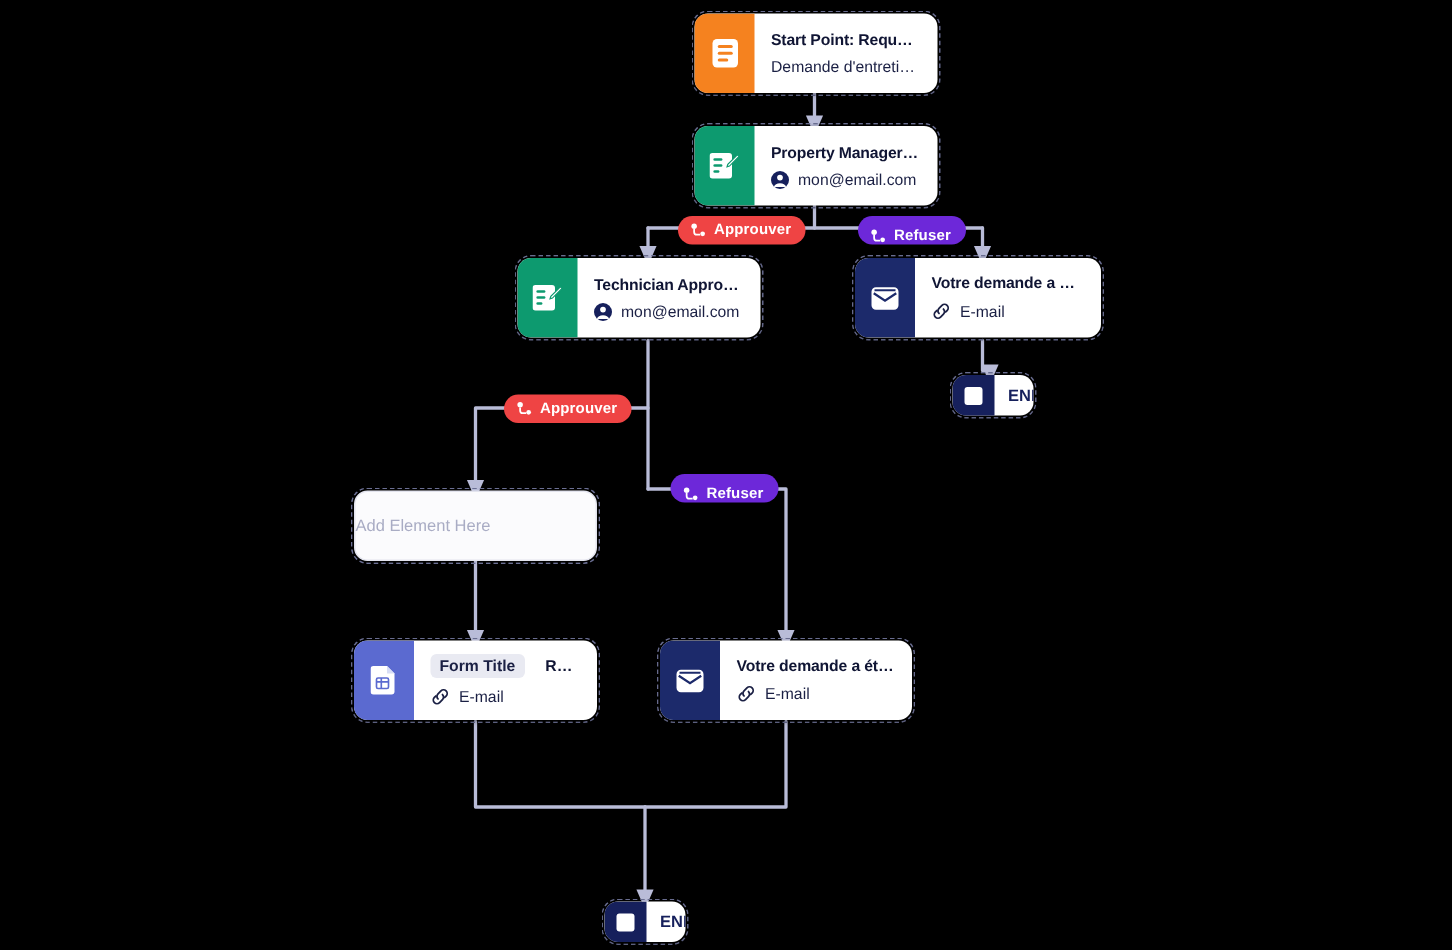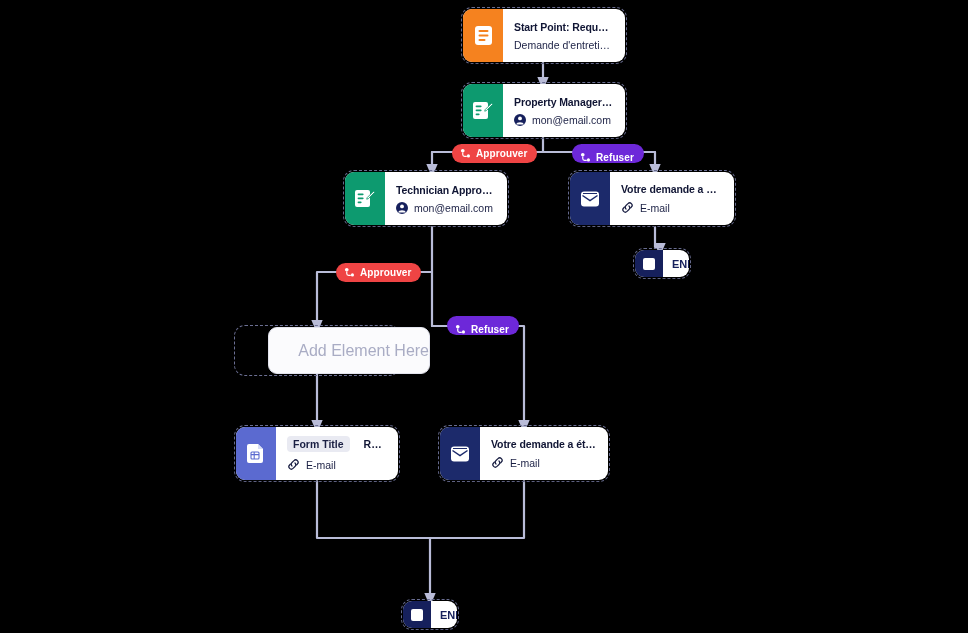--- a/index.html
+++ b/index.html
@@ -119,25 +119,24 @@
   .badge svg { display:block; }
 
   
   .placeholder {
     position: absolute;
     background: #fbfbfd;
     border: 1px solid #e3e4ee;
     border-radius: 9px;
     display: flex;
     align-items: center;
-    justify-content: flex-end;
+    justify-content: flex-start;
     color: #a9acc4;
-    font-size: 16px;
+    font-size: 11px;
     z-index: 5;
-    margin-left: 32px;
   }
 
   
   .endnode {
     position: absolute;
     display: flex;
     align-items: center;
     background: #ffffff;
     border-radius: 9px;
     overflow: hidden;

